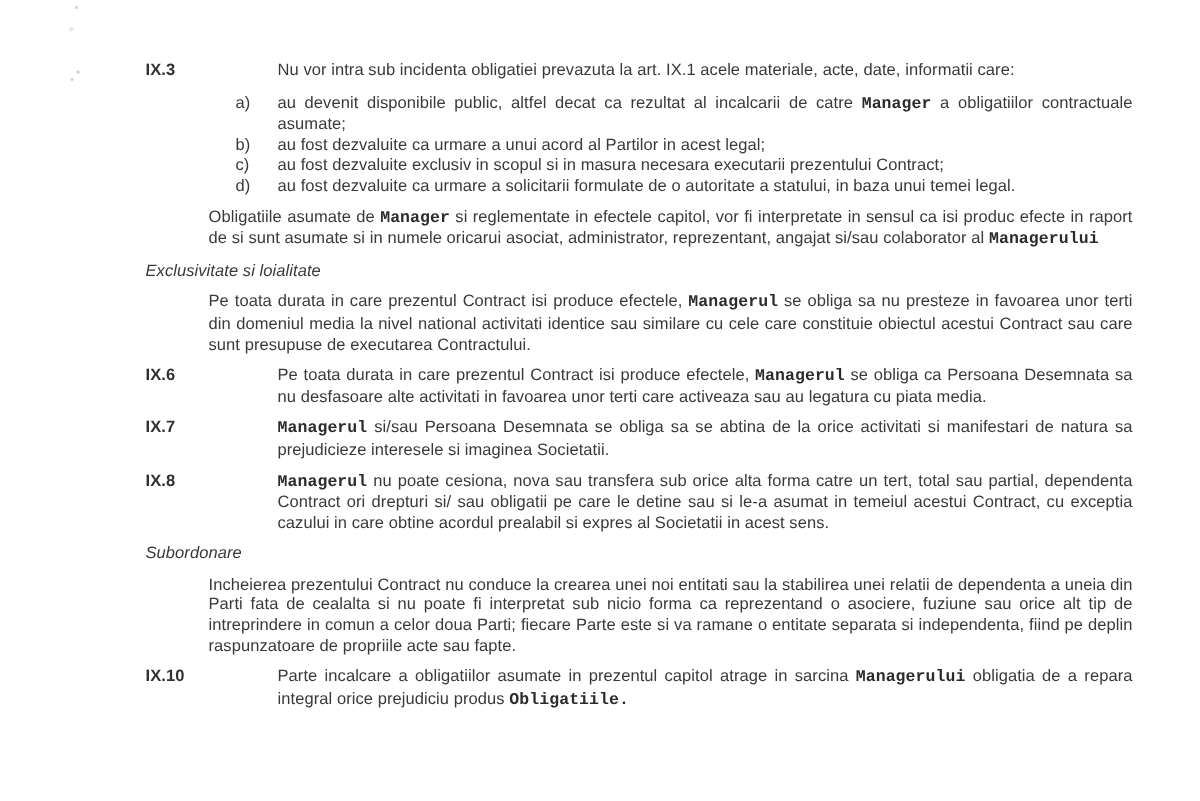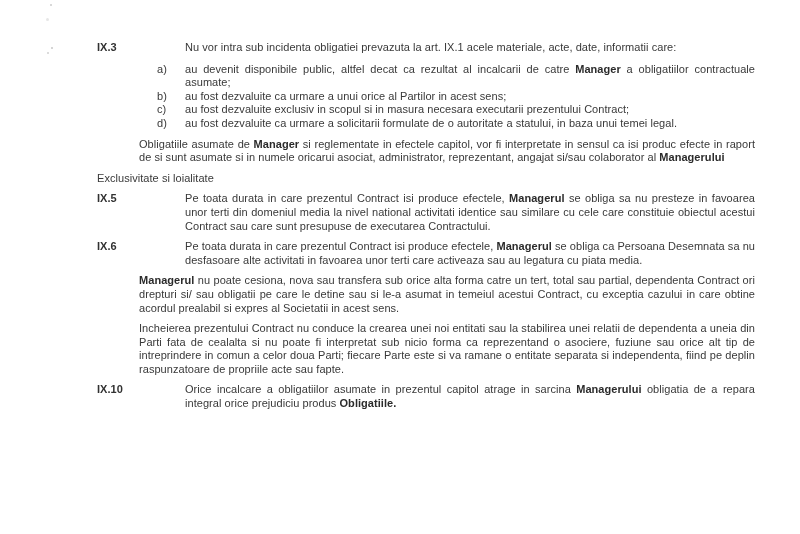--- a/index.html
+++ b/index.html
@@ -30,24 +30,25 @@
     font-weight: 700;
     color: #333333;
   }
   .content { flex: 1; min-width: 0; }
   .para { text-align: justify; padding-left: 42px; }
   .sublist { margin-top: 8px; margin-left: 14px; }
   .subitem { display: flex; }
   .letter { width: 28px; flex-shrink: 0; }
   .subtext { flex: 1; min-width: 0; text-align: justify; }
   .heading {
+    font-style: italic;
     margin-bottom: 7px;
     color: #3a3a3a;
   }
-  .b { font-weight: 700; color: #2d2d2d; }
+  .b { font-weight: 700; color: #2d2d2d; font-family: Liberation Mono, monospace; }
   .mark {
     position: absolute;
     background: #8f8f8f;
     border-radius: 50%;
   }
 </style>
 </head>
 <body>
 
 <div class="page">
@@ -56,65 +57,72 @@
         <div class="num">IX.3</div>
         <div class="content">
           <div class="para"><span>Nu vor intra sub incidenta obligatiei prevazuta la art. IX.1 acele materiale, acte, date, informatii care:</span></div>
           <div class="sublist">
             <div class="subitem">
               <div class="letter">a)</div>
               <div class="subtext"><span>au devenit disponibile public, altfel decat ca rezultat al incalcarii de catre </span><span class="b">Manager</span><span> a obligatiilor contractuale asumate;</span></div>
             </div>
             <div class="subitem">
               <div class="letter">b)</div>
-              <div class="subtext"><span>au fost dezvaluite ca urmare a unui orice al Partilor in acest sens;</span></div>
+              <div class="subtext"><span>au fost dezvaluite ca urmare a unui acord al Partilor in acest legal;</span></div>
             </div>
             <div class="subitem">
               <div class="letter">c)</div>
               <div class="subtext"><span>au fost dezvaluite exclusiv in scopul si in masura necesara executarii prezentului Contract;</span></div>
             </div>
             <div class="subitem">
               <div class="letter">d)</div>
               <div class="subtext"><span>au fost dezvaluite ca urmare a solicitarii formulate de o autoritate a statului, in baza unui temei legal.</span></div>
             </div>
           </div>
         </div>
       </div>
       <div class="clause">
         <div class="content">
           <div class="para"><span>Obligatiile asumate de </span><span class="b">Manager</span><span> si reglementate in efectele capitol, vor fi interpretate in sensul ca isi produc efecte in raport de si sunt asumate si in numele oricarui asociat, administrator, reprezentant, angajat si/sau colaborator al </span><span class="b">Managerului</span></div>
         </div>
       </div>
       <div class="heading">Exclusivitate si loialitate</div>
       <div class="clause">
-        <div class="num">IX.5</div>
         <div class="content">
           <div class="para"><span>Pe toata durata in care prezentul Contract isi produce efectele, </span><span class="b">Managerul</span><span> se obliga sa nu presteze in favoarea unor terti din domeniul media la nivel national activitati identice sau similare cu cele care constituie obiectul acestui Contract sau care sunt presupuse de executarea Contractului.</span></div>
         </div>
       </div>
       <div class="clause">
         <div class="num">IX.6</div>
         <div class="content">
           <div class="para"><span>Pe toata durata in care prezentul Contract isi produce efectele, </span><span class="b">Managerul</span><span> se obliga ca Persoana Desemnata sa nu desfasoare alte activitati in favoarea unor terti care activeaza sau au legatura cu piata media.</span></div>
         </div>
       </div>
       <div class="clause">
+        <div class="num">IX.7</div>
+        <div class="content">
+          <div class="para"><span class="b">Managerul</span><span> si/sau Persoana Desemnata se obliga sa se abtina de la orice activitati si manifestari de natura sa prejudicieze interesele si imaginea Societatii.</span></div>
+        </div>
+      </div>
+      <div class="clause">
+        <div class="num">IX.8</div>
         <div class="content">
           <div class="para"><span class="b">Managerul</span><span> nu poate cesiona, nova sau transfera sub orice alta forma catre un tert, total sau partial, dependenta Contract ori drepturi si/ sau obligatii pe care le detine sau si le-a asumat in temeiul acestui Contract, cu exceptia cazului in care obtine acordul prealabil si expres al Societatii in acest sens.</span></div>
         </div>
       </div>
+      <div class="heading">Subordonare</div>
       <div class="clause">
         <div class="content">
           <div class="para"><span>Incheierea prezentului Contract nu conduce la crearea unei noi entitati sau la stabilirea unei relatii de dependenta a uneia din Parti fata de cealalta si nu poate fi interpretat sub nicio forma ca reprezentand o asociere, fuziune sau orice alt tip de intreprindere in comun a celor doua Parti; fiecare Parte este si va ramane o entitate separata si independenta, fiind pe deplin raspunzatoare de propriile acte sau fapte.</span></div>
         </div>
       </div>
       <div class="clause">
         <div class="num">IX.10</div>
         <div class="content">
-          <div class="para"><span>Orice incalcare a obligatiilor asumate in prezentul capitol atrage in sarcina </span><span class="b">Managerului</span><span> obligatia de a repara integral orice prejudiciu produs </span><span class="b">Obligatiile.</span></div>
+          <div class="para"><span>Parte incalcare a obligatiilor asumate in prezentul capitol atrage in sarcina </span><span class="b">Managerului</span><span> obligatia de a repara integral orice prejudiciu produs </span><span class="b">Obligatiile.</span></div>
         </div>
       </div>
     </div>
 <div class="mark" style="left: 50px; top: 4px; width: 2px; height: 2px; opacity: 0.45;"></div>
     <div class="mark" style="left: 46px; top: 18px; width: 3px; height: 3px; opacity: 0.22;"></div>
     <div class="mark" style="left: 51px; top: 47px; width: 2px; height: 2px; opacity: 0.5;"></div>
     <div class="mark" style="left: 47px; top: 52px; width: 2px; height: 2px; opacity: 0.42;"></div>
   </div>
 
 </body></html>

